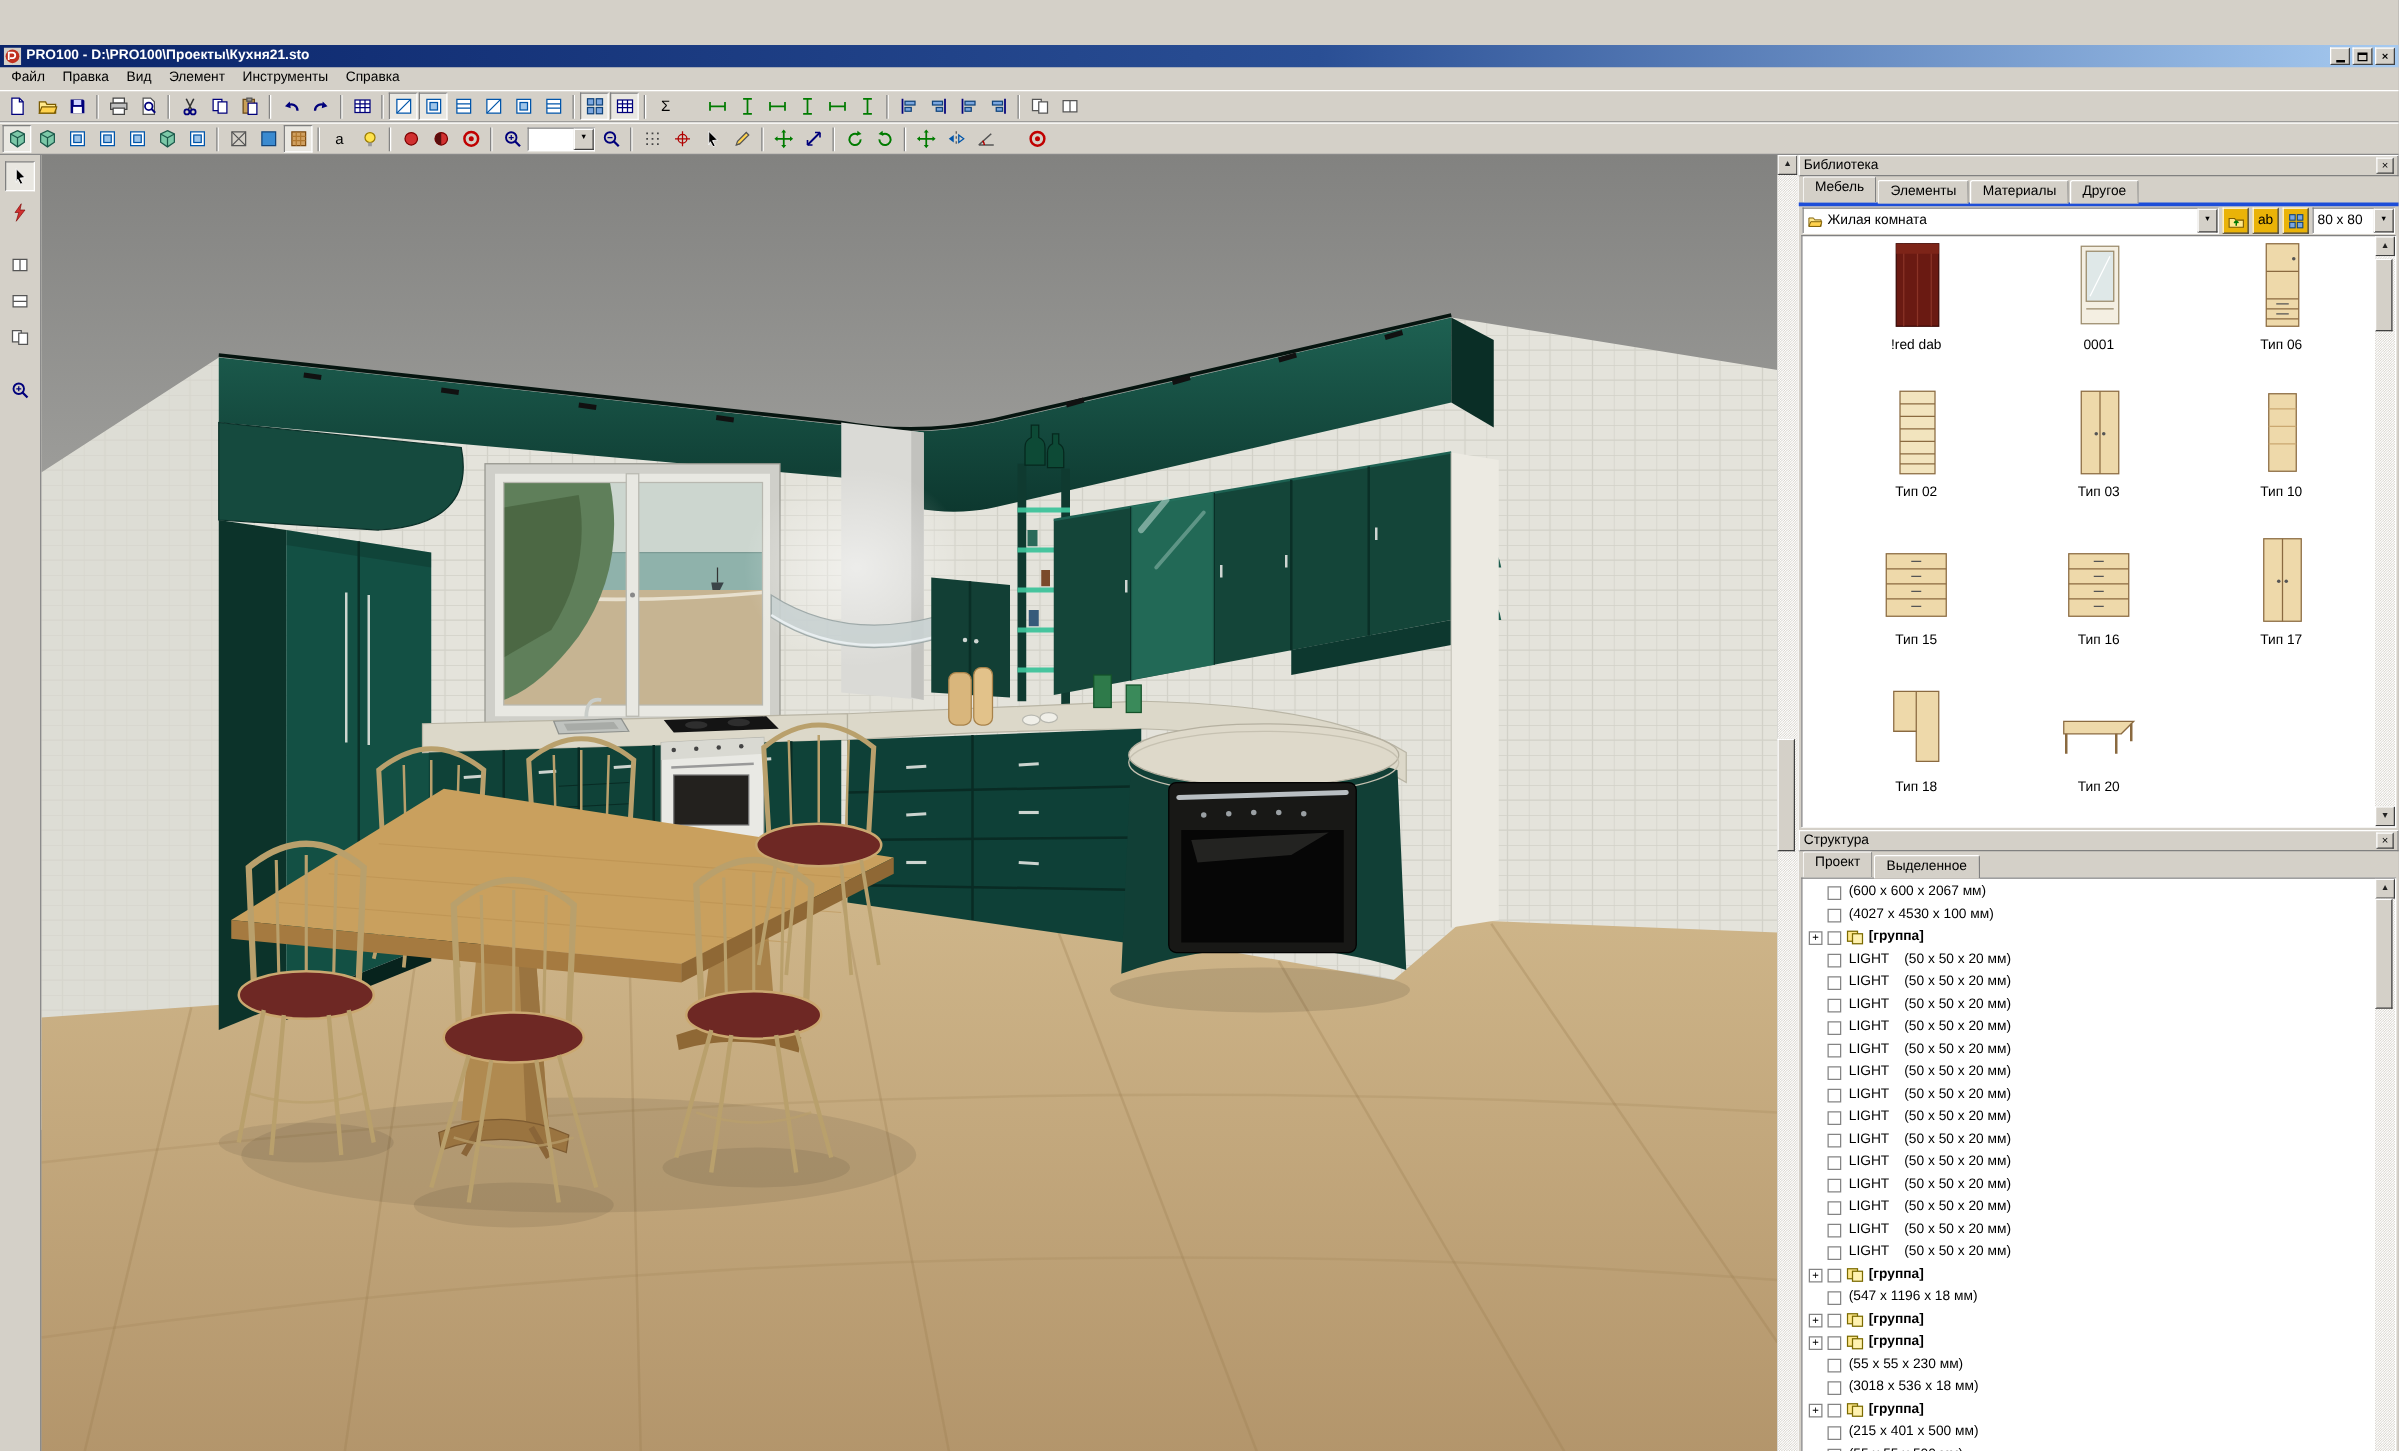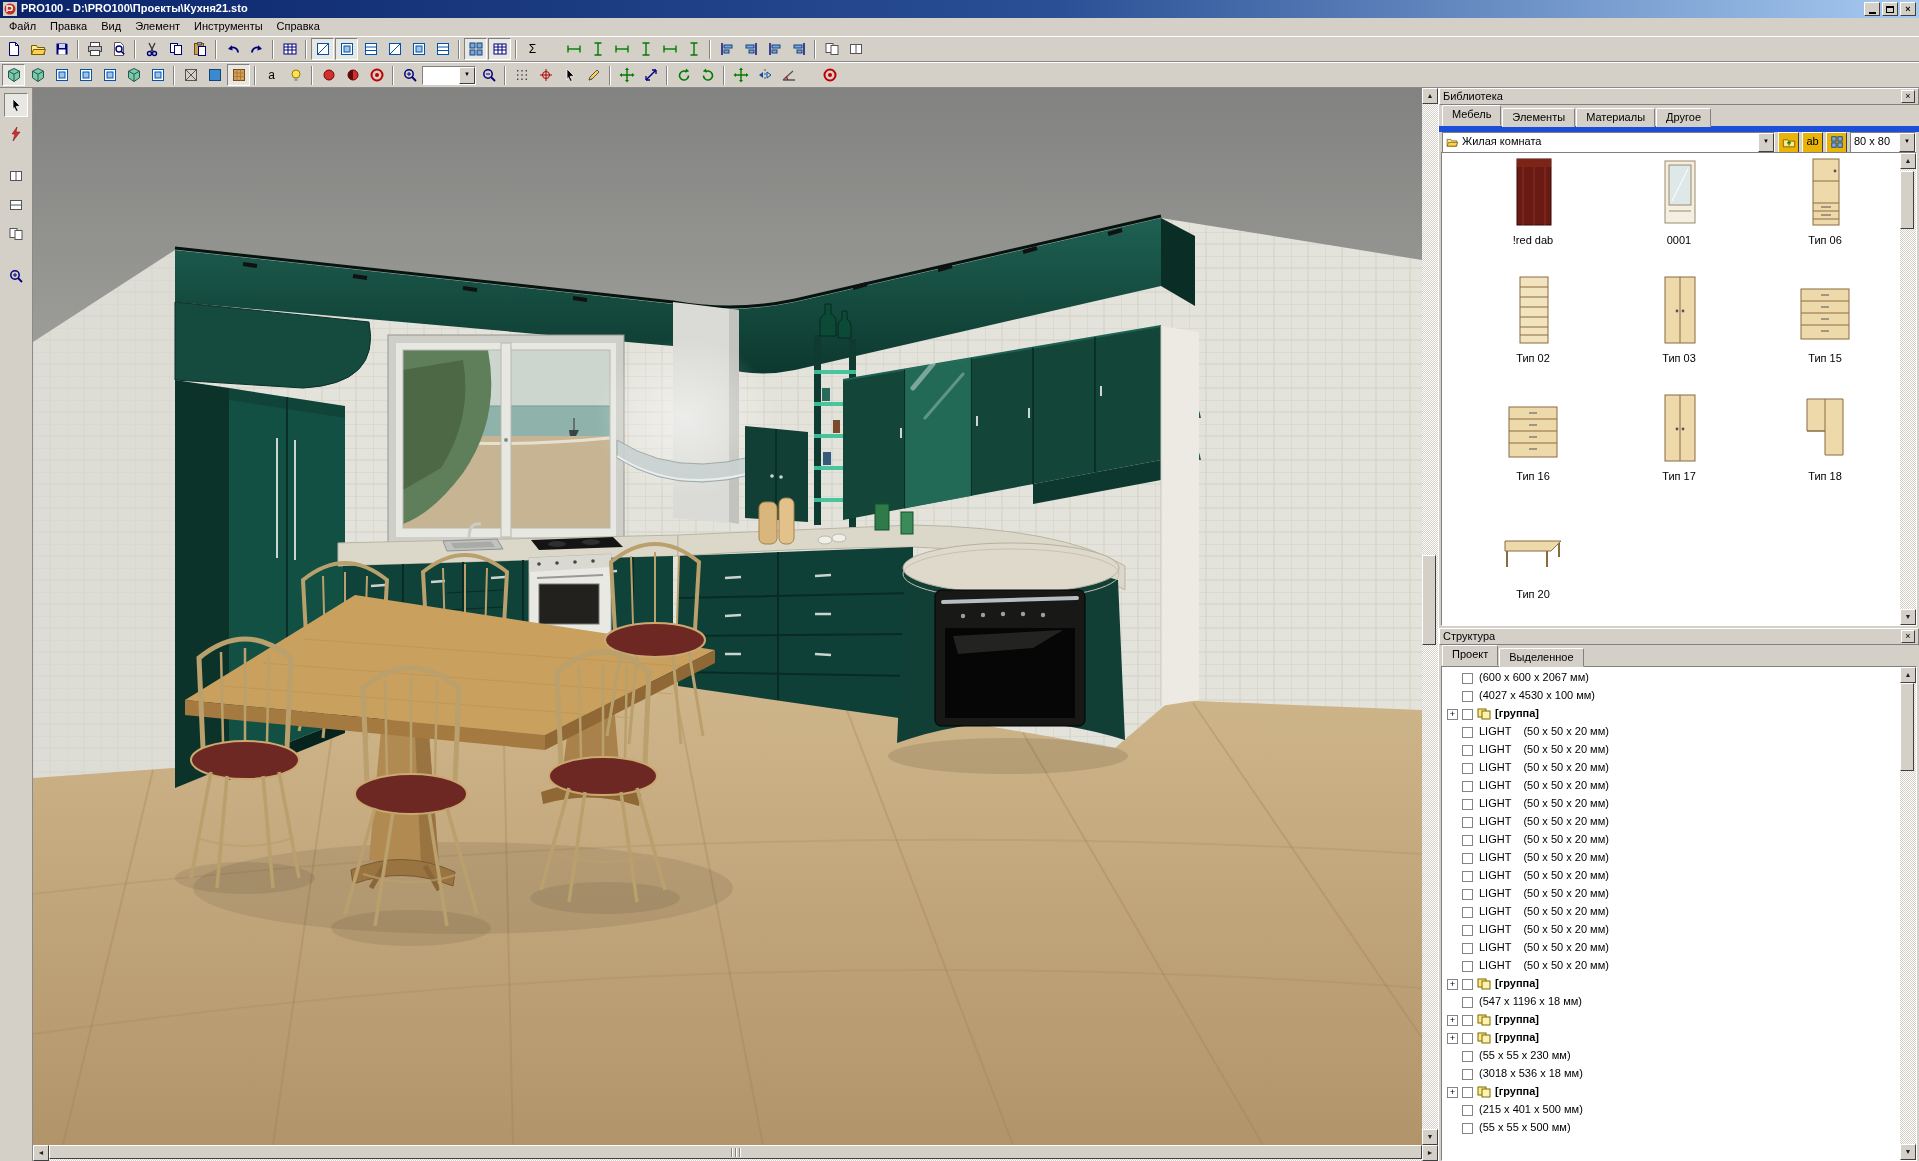--- a/index.html
+++ b/index.html
@@ -2,21 +2,21 @@
 <html><head>
 <meta charset="utf-8">
 <style>
   * { box-sizing: border-box; margin: 0; padding: 0; }
   html,body { width:1919px; height:1161px; overflow:hidden; }
   body { font: 11px/1.2 "Liberation Sans", sans-serif; background:#d4d0c8; color:#000; }
   button { font: inherit; }
 
   
   .titlebar { height:18px; background:linear-gradient(90deg,#0a246a 0%,#2a4f95 55%,#a6caf0 100%);
-    color:#fff; font-weight:bold; display:flex; align-items:center; padding:0 3px; gap:4px; }
+    color:#fff; font-weight:bold; display:flex; align-items:center; padding:0 3px; gap:4px;margin-top:36px; }
   .titlebar .title-text { flex:1; overflow:hidden; white-space:nowrap; }
   .win-controls { display:flex; gap:2px; }
   .winbtn { width:16px; height:14px; background:#d4d0c8; border:1px solid; border-color:#fff #404040 #404040 #fff;
     display:flex; align-items:center; justify-content:center; font-size:9px; line-height:1; color:#000; padding:0; }
   .g-min { width:7px; height:2px; background:#000; margin-top:7px; }
   .g-max { width:8px; height:7px; border:1px solid #000; border-top-width:2px; }
 
   .menubar { height:18px; display:flex; align-items:center; padding-left:2px; background:#d4d0c8; }
   .menu-item { padding:16px 7px; cursor:default; }
 
@@ -68,21 +68,21 @@
   .panel.library { height:560px; }
   .panel.structure { height:657px; }
   .phead { height:17px; display:flex; align-items:center; justify-content:space-between; padding:1px 3px;
     border:1px solid; border-color:#fff #808080 #808080 #fff; background:#d4d0c8; }
   .pclose { width:14px; height:13px; background:#d4d0c8; border:1px solid; border-color:#fff #404040 #404040 #fff;
     font-size:9px; line-height:1; display:flex; align-items:center; justify-content:center; padding:0; }
   .ptabs { display:flex; align-items:flex-end; height:21px; padding:2px 3px 0; }
   .ptab { padding:2px 9px 2px; margin-right:1px; background:#d4d0c8; border:1px solid;
     border-color:#fff #808080 #d4d0c8 #fff; border-radius:2px 2px 0 0; position:relative; top:1px; }
   .ptab.active { top:0; padding-bottom:4px; z-index:2; font-weight:normal; }
-  .libctrl { height:26px; display:flex; align-items:center; gap:3px; padding:2px 3px; border-top:6px solid #1d4ed8; }
+  .libctrl { height:26px; display:flex; align-items:center; gap:3px; padding:2px 3px; border-top:3px solid #1d4ed8; }
   .combo { flex:1; height:21px; background:#fff; border:1px solid; border-color:#808080 #fff #fff #808080;
     display:flex; align-items:center; gap:3px; padding-left:2px; }
   .combo svg { width:14px; height:12px; flex:none; }
   .combo .ctext { flex:1; white-space:nowrap; overflow:hidden; }
   .smbtn { width:21px; height:21px; background:#eab308; border:1px solid; border-color:#fff #404040 #404040 #fff;
     display:flex; align-items:center; justify-content:center; padding:0; }
   .smbtn svg { width:14px; height:14px; }
   .sizecombo { width:66px; height:21px; background:#fff; border:1px solid; border-color:#808080 #fff #fff #808080;
     display:flex; align-items:center; }
   .sizecombo .ctext { flex:1; padding-left:3px; }
@@ -1132,20 +1132,26 @@
                 <span class="cap">Тип 02</span>
               </div>
             <div class="libitem">
                 <svg viewBox="0 0 80 80">
                   <use href="#s-tall2"></use>
                 </svg>
                 <span class="cap">Тип 03</span>
               </div>
             <div class="libitem">
                 <svg viewBox="0 0 80 80">
+                  <use href="#s-tall3"></use>
+                </svg>
+                <span class="cap">Тип 10</span>
+              </div>
+            <div class="libitem">
+                <svg viewBox="0 0 80 80">
                   <use href="#s-dresser"></use>
                 </svg>
                 <span class="cap">Тип 15</span>
               </div>
             <div class="libitem">
                 <svg viewBox="0 0 80 80">
                   <use href="#s-dresser"></use>
                 </svg>
                 <span class="cap">Тип 16</span>
               </div>

